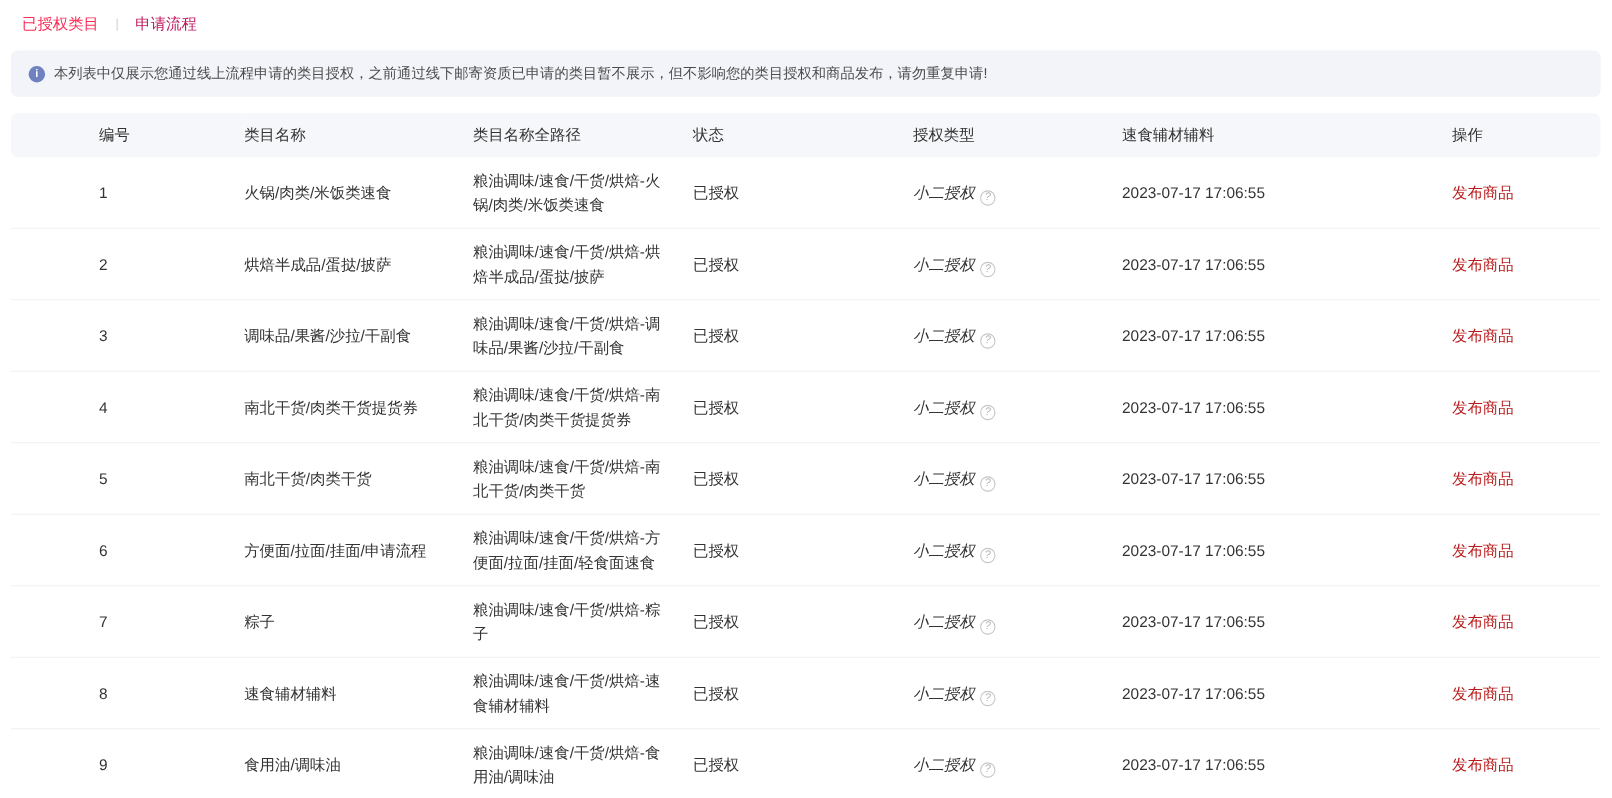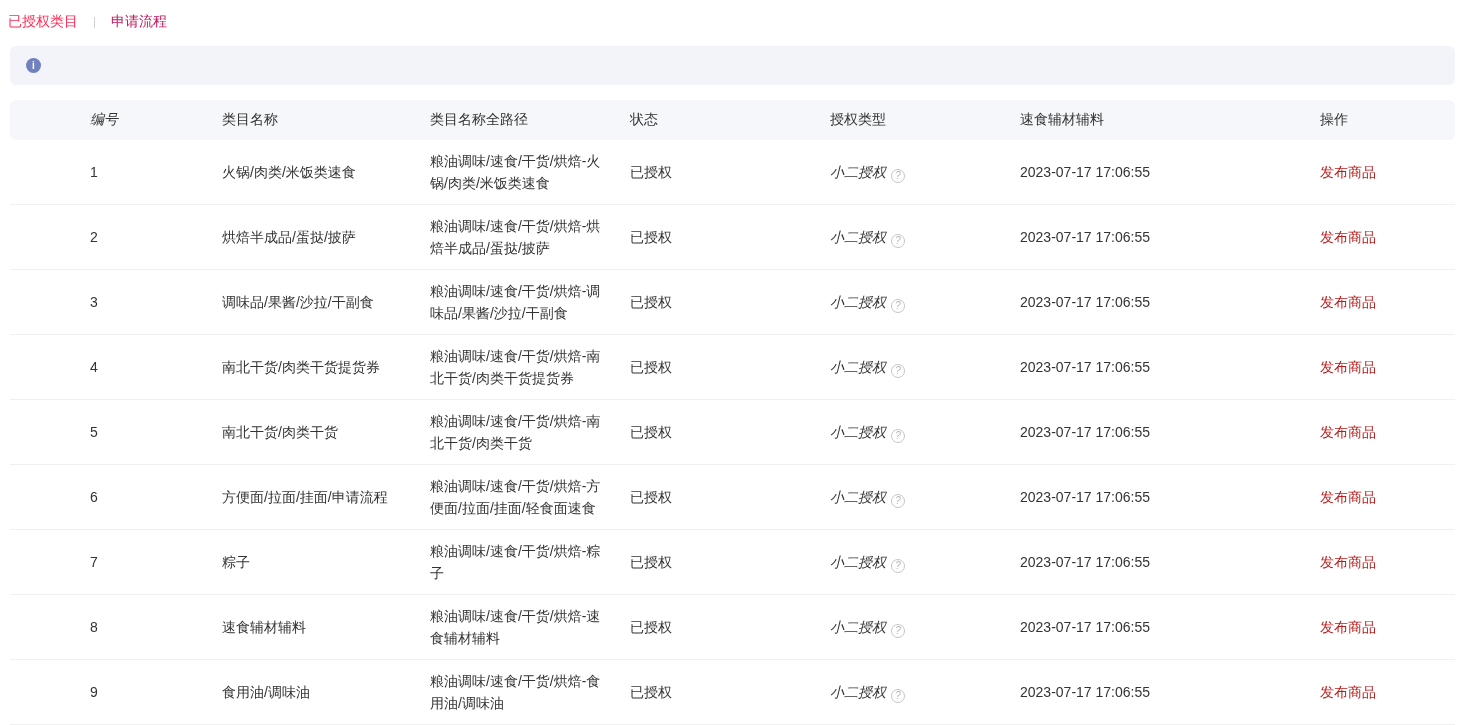--- a/index.html
+++ b/index.html
@@ -5,21 +5,21 @@
   * { margin: 0; padding: 0; box-sizing: border-box; }
   html, body { width: 1465px; height: 725px; overflow: hidden; background: #fff; }
   body {
     font-family: "Liberation Sans", "DejaVu Sans", sans-serif;
     font-size: 14px;
     color: #333;
   }
   .tabs {
     display: flex;
     align-items: center;
-    padding: 13px 0 0 8px;
+    padding: 13px 0 0 20px;
     font-size: 14px;
   }
   .tab { cursor: pointer; color: #be185d; }
   .tab.active { color: #fe2c55; }
   .tab-sep {
     display: inline-block;
     width: 1px;
     height: 11px;
     background: #d0d0d0;
     margin: 0 16px;
@@ -60,21 +60,21 @@
   thead th {
     background: #f6f7fa;
     height: 40px;
     text-align: left;
     font-weight: 500;
     color: #333;
     padding: 0 16px 0 0;
     vertical-align: middle;
     white-space: nowrap;
   }
-  thead th:first-child { padding-left: 80px; border-radius: 6px 0 0 6px; font-style: italic; }
+  thead th:first-child { padding-left: 80px; border-radius: 6px 0 0 6px; }
   thead th:last-child  { border-radius: 0 6px 6px 0; }
   tbody td {
     height: 65px;
     vertical-align: middle;
     border-bottom: 1px solid #f0f0f1;
     padding: 0 16px 0 0;
     line-height: 22px;
     color: #333;
     word-break: break-all;
   }
@@ -105,20 +105,21 @@
 <body>
 
 <div class="tabs">
   <span class="tab active">已授权类目</span>
   <span class="tab-sep"></span>
   <span class="tab">申请流程</span>
 </div>
 
 <div class="banner">
   <i class="info-icon">i</i>
+  <span>本列表中仅展示您通过线上流程申请的类目授权，之前通过线下邮寄资质已申请的类目暂不展示，但不影响您的类目授权和商品发布，请勿重复申请!</span>
 </div>
 
 <table class="auth-table">
   <colgroup>
     <col style="width:212px">
     <col style="width:208px">
     <col style="width:200px">
     <col style="width:200px">
     <col style="width:190px">
     <col style="width:300px">

